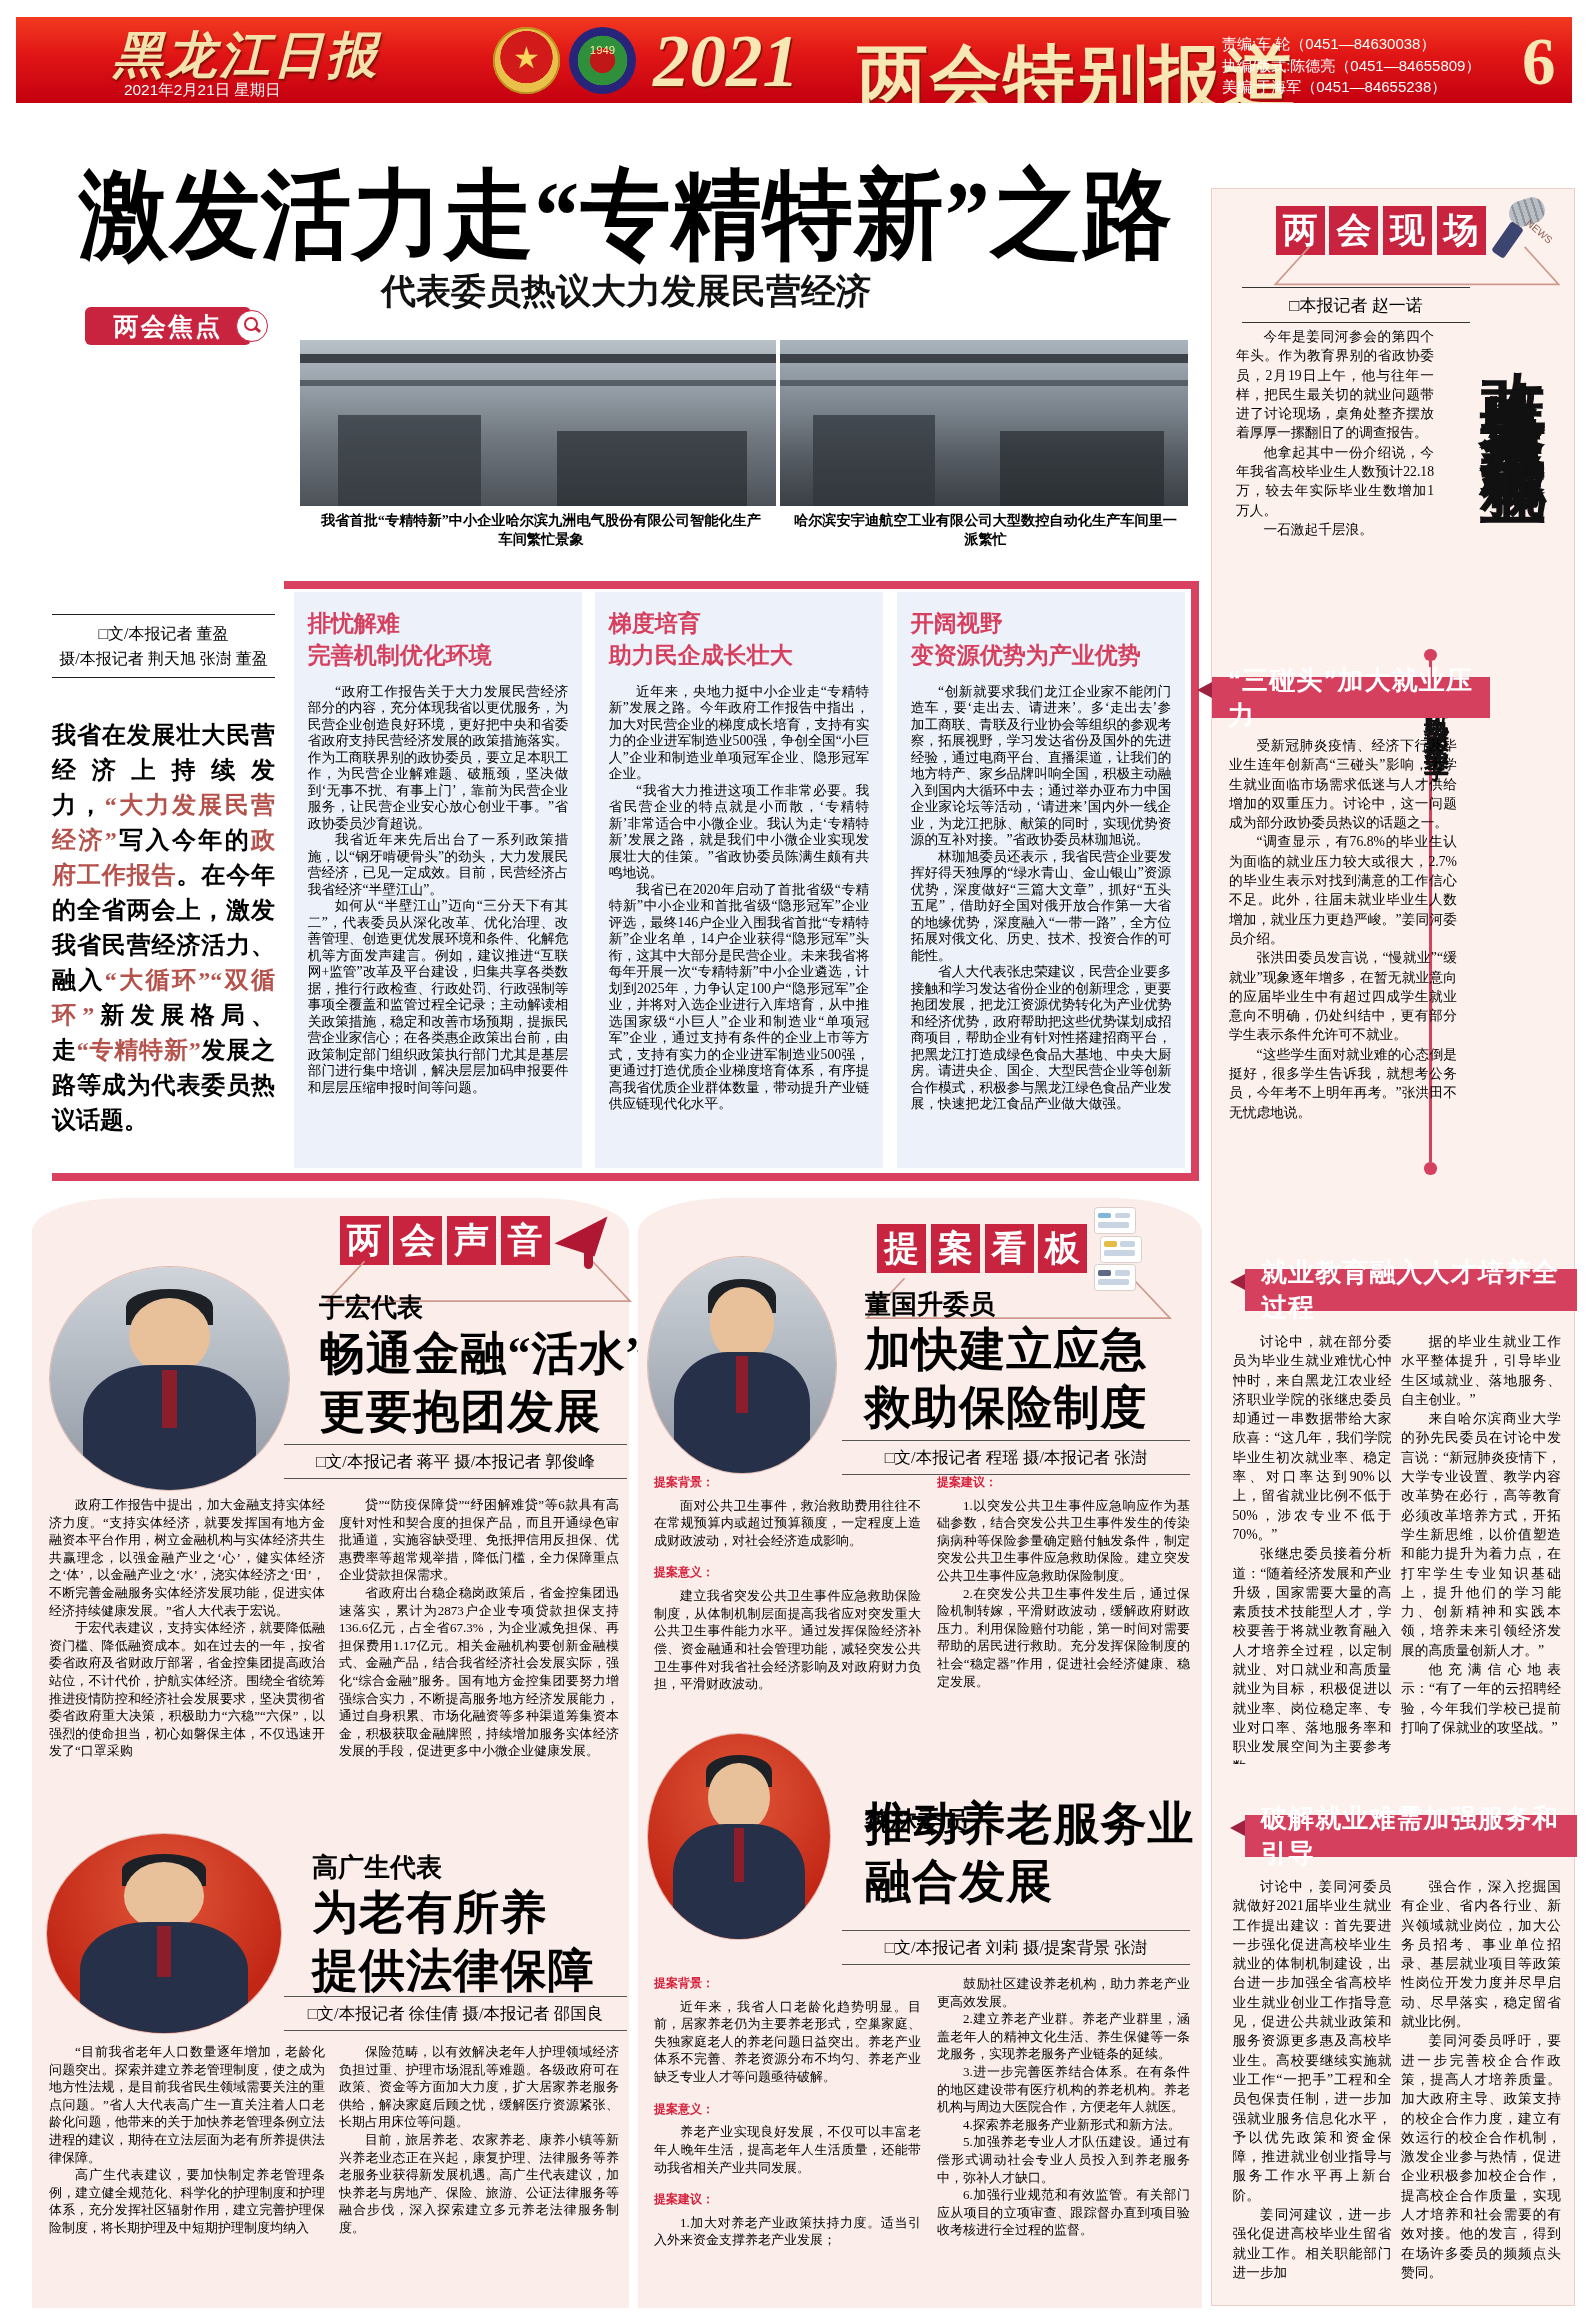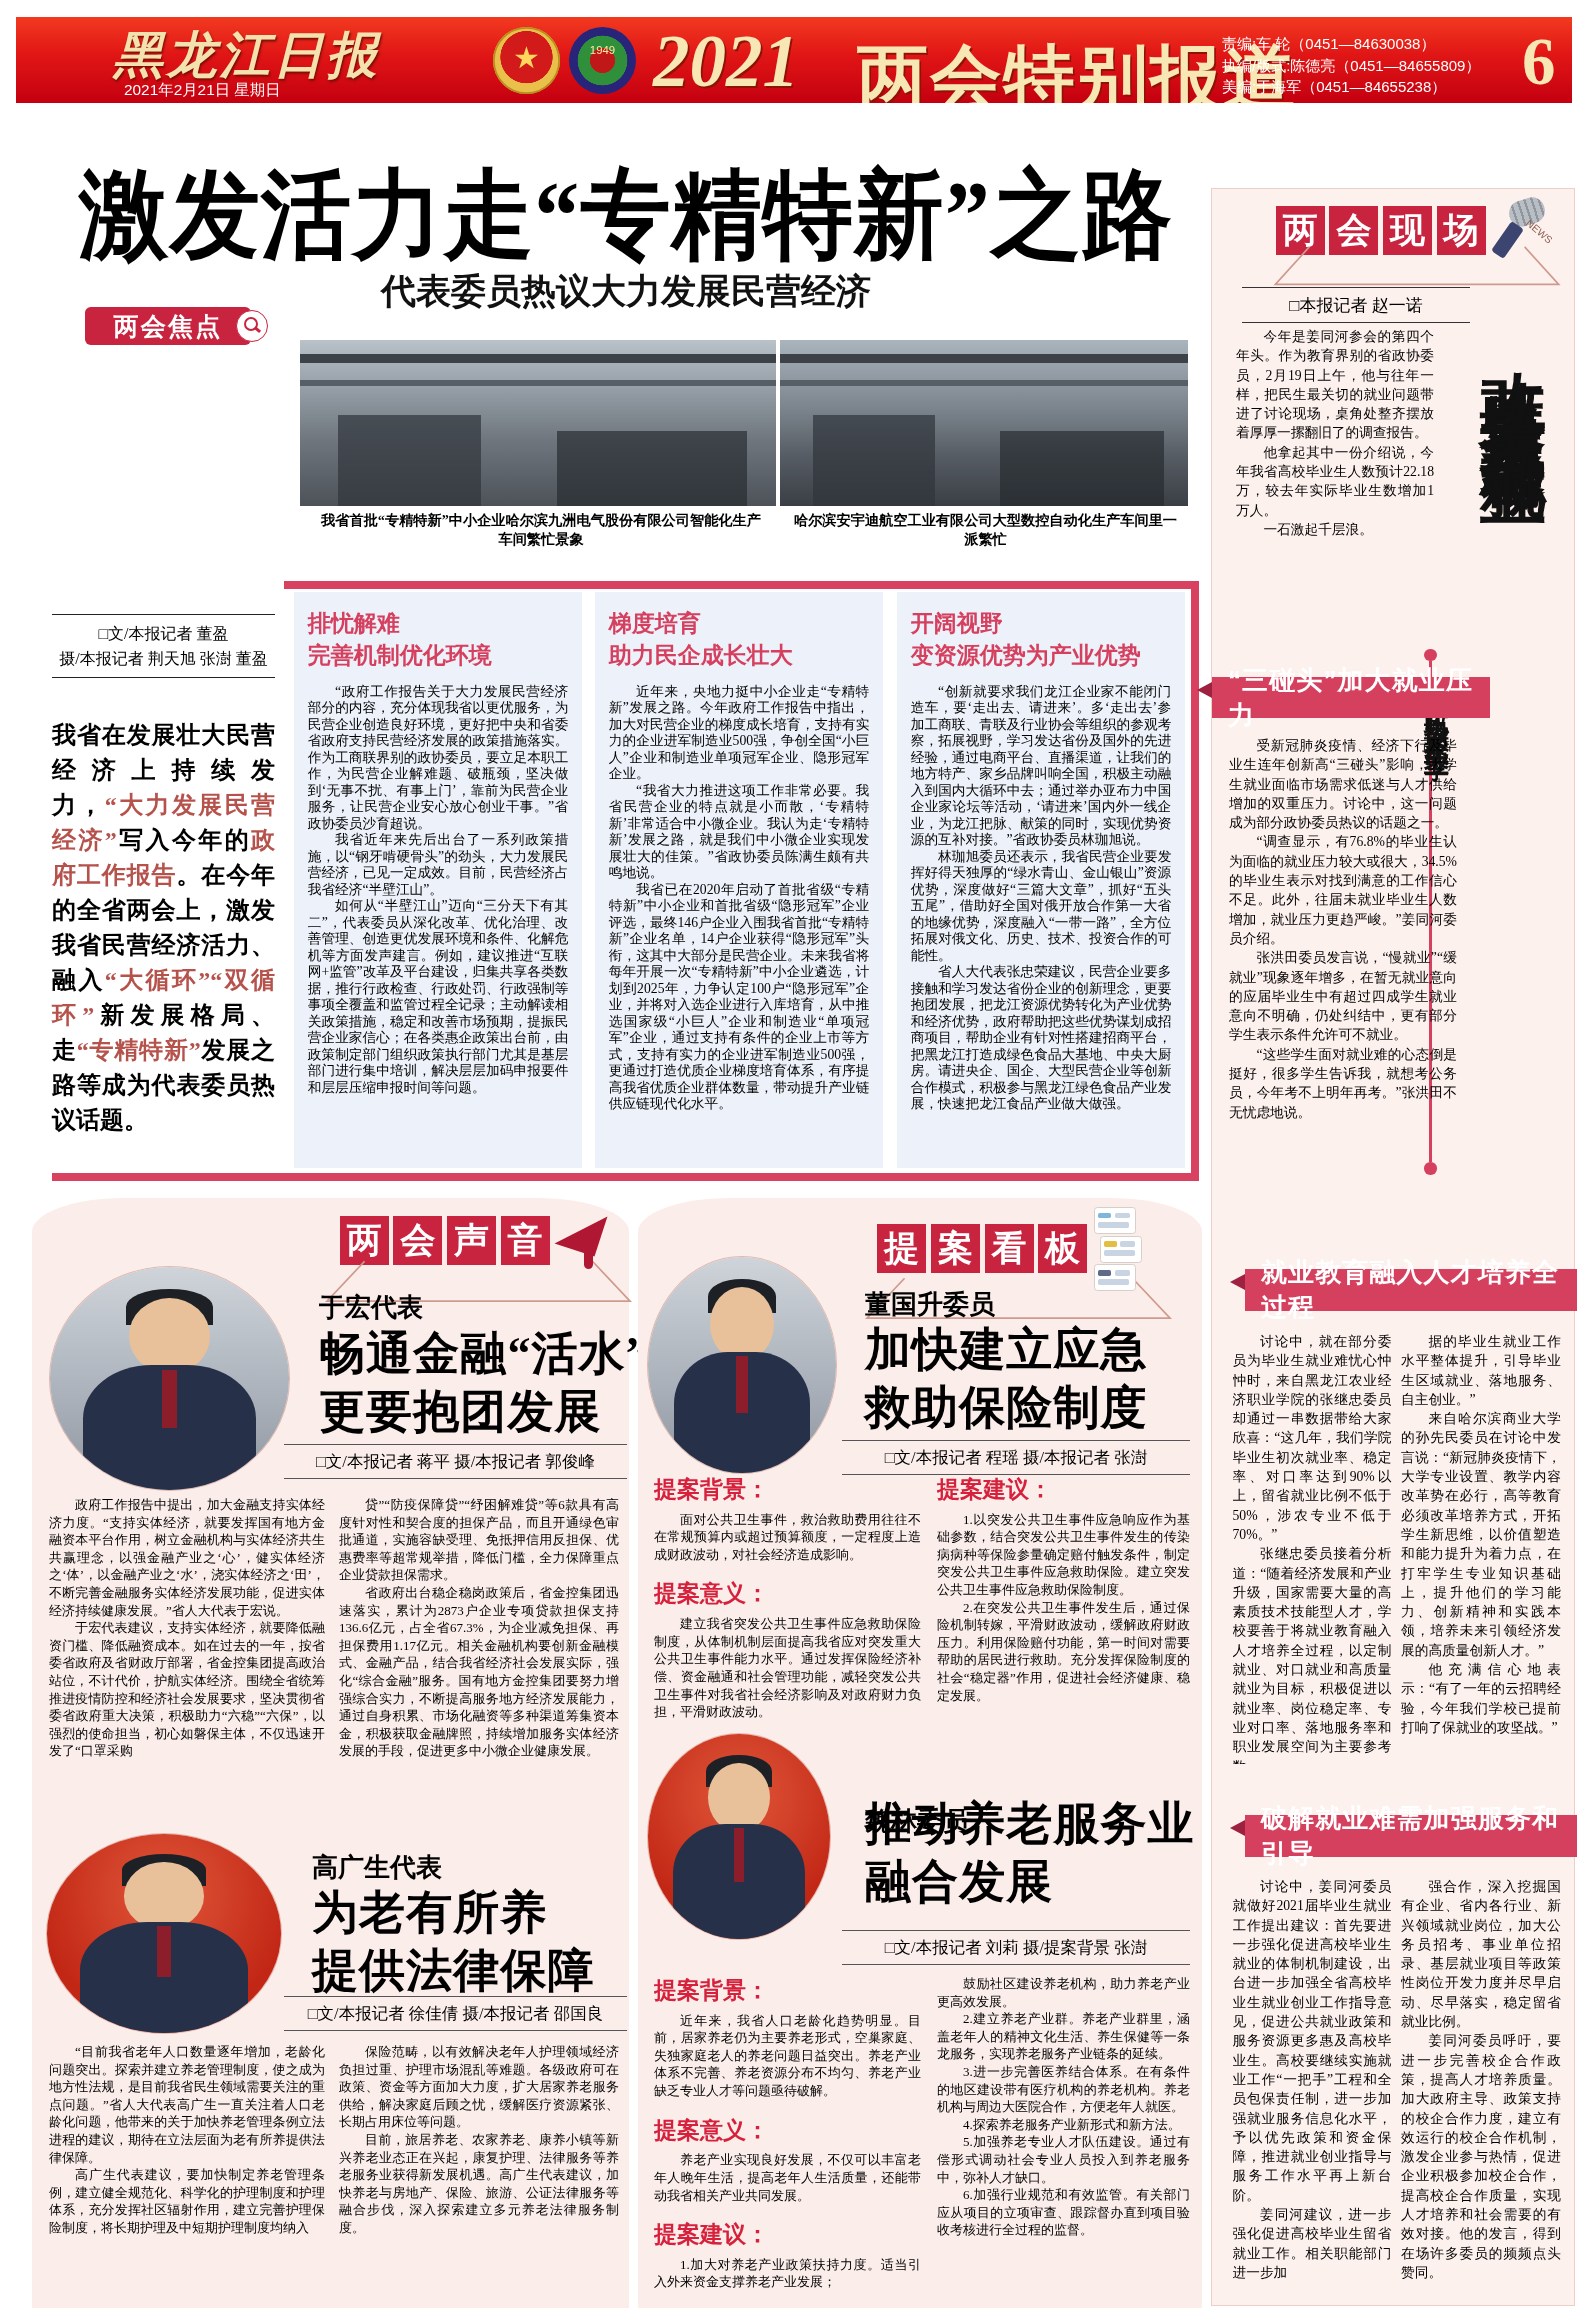--- a/index.html
+++ b/index.html
@@ -83,21 +83,21 @@
   .oval .hair{position:absolute;left:50%;top:10%;width:36%;height:16%;margin-left:-18%;border-radius:50% 50% 0 0;background:#1d2126;}
   .oval .body{position:absolute;left:50%;top:44%;width:72%;height:60%;margin-left:-36%;border-radius:40% 40% 0 0;background:#263149;}
   .oval .tie{position:absolute;left:50%;top:46%;width:6%;height:26%;margin-left:-3%;background:#8c1d2a;}
   .art-name{position:absolute;font-size:26px;font-weight:bold;color:#000;font-family:"Liberation Sans",sans-serif;}
   .art-title{position:absolute;font-size:46px;line-height:58px;font-weight:bold;color:#000;letter-spacing:1.1px;
     font-family:"Liberation Serif",serif;}
   .art-byline{position:absolute;border-top:1.1px solid #555;border-bottom:1.1px solid #555;
     font-size:16.5px;padding:5.7px 3.4px;color:#000;white-space:nowrap;}
   .pcol{position:absolute;}
   .pcol p{font-size:13px;line-height:17.6px;margin:0;}
-  .lab{font-size:23px;font-weight:bold;color:#d6203c;margin:15px 0 5.7px 0;font-family:"Liberation Sans",sans-serif;}
+  .lab{font-size:12px;font-weight:bold;color:#d6203c;margin:15px 0 5.7px 0;font-family:"Liberation Sans",sans-serif;}
   
   .scene{position:absolute;left:1211px;top:188px;width:364px;height:2118px;background:#fdf1ee;border:1.1px solid #eccfc8;box-sizing:border-box;}
   .scene-byline{position:absolute;left:30px;top:98px;width:228px;border-top:1.1px solid #333;border-bottom:1.1px solid #333;
     padding:5.7px 0;font-size:17px;text-align:center;color:#000;}
   .npcol{position:absolute;}
   .npcol p{font-size:13.7px;line-height:19.3px;}
   .vtitle{position:absolute;writing-mode:vertical-rl;text-orientation:upright;font-weight:bold;color:#111;
     font-family:"Liberation Serif",serif;}
   .vt-main{right:16px;top:131px;font-size:66px;height:922px;letter-spacing:8px;}
   .vt-sub{right:121px;top:501px;font-size:25px;height:432px;letter-spacing:5.7px;}
@@ -387,21 +387,21 @@
         <p>一石激起千层浪。</p>
       </div>
 
     <div class="vtitle vt-main"><span>改革培养方式</span><span>多渠道稳就业</span></div>
     <div class="vline"></div>
     <div class="vtitle vt-sub">政协委员聚焦毕业季</div>
 
     <div class="ribbon" style="left:0;top:488px;width:262px;height:41px;">“三碰头”加大就业压力</div>
     <div class="npcol" style="left:17px;top:547px;width:228px;height:512px;overflow:hidden;">
         <p>受新冠肺炎疫情、经济下行及毕业生连年创新高“三碰头”影响，大学生就业面临市场需求低迷与人才供给增加的双重压力。讨论中，这一问题成为部分政协委员热议的话题之一。</p>
-        <p>“调查显示，有76.8%的毕业生认为面临的就业压力较大或很大，34.5%的毕业生表示对找到满意的工作信心不足。此外，往届未就业毕业生人数增加，就业压力更趋严峻。”姜同河委员介绍。</p>
+        <p>“调查显示，有76.8%的毕业生认为面临的就业压力较大或很大，2.7%的毕业生表示对找到满意的工作信心不足。此外，往届未就业毕业生人数增加，就业压力更趋严峻。”姜同河委员介绍。</p>
         <p>张洪田委员发言说，“慢就业”“缓就业”现象逐年增多，在暂无就业意向的应届毕业生中有超过四成学生就业意向不明确，仍处纠结中，更有部分学生表示条件允许可不就业。</p>
         <p>“这些学生面对就业难的心态倒是挺好，很多学生告诉我，就想考公务员，今年考不上明年再考。”张洪田不无忧虑地说。</p>
       </div>
 
     <div class="ribbon" style="left:33px;top:1080px;width:316px;height:42px;">就业教育融入人才培养全过程</div>
     <div class="npcol s2" style="left:20.5px;top:1143px;width:159px;height:432px;overflow:hidden;">
         <p>讨论中，就在部分委员为毕业生就业难忧心忡忡时，来自黑龙江农业经济职业学院的张继忠委员却通过一串数据带给大家欣喜：“这几年，我们学院毕业生初次就业率、稳定率、对口率达到90%以上，留省就业比例不低于50%，涉农专业不低于70%。”</p>
         <p>张继忠委员接着分析道：“随着经济发展和产业升级，国家需要大量的高素质技术技能型人才，学校要善于将就业教育融入人才培养全过程，以定制就业、对口就业和高质量就业为目标，积极促进以就业率、岗位稳定率、专业对口率、落地服务率和职业发展空间为主要参考数</p>
       </div>
     <div class="npcol s2" style="left:189px;top:1143px;width:160px;height:432px;overflow:hidden;">

